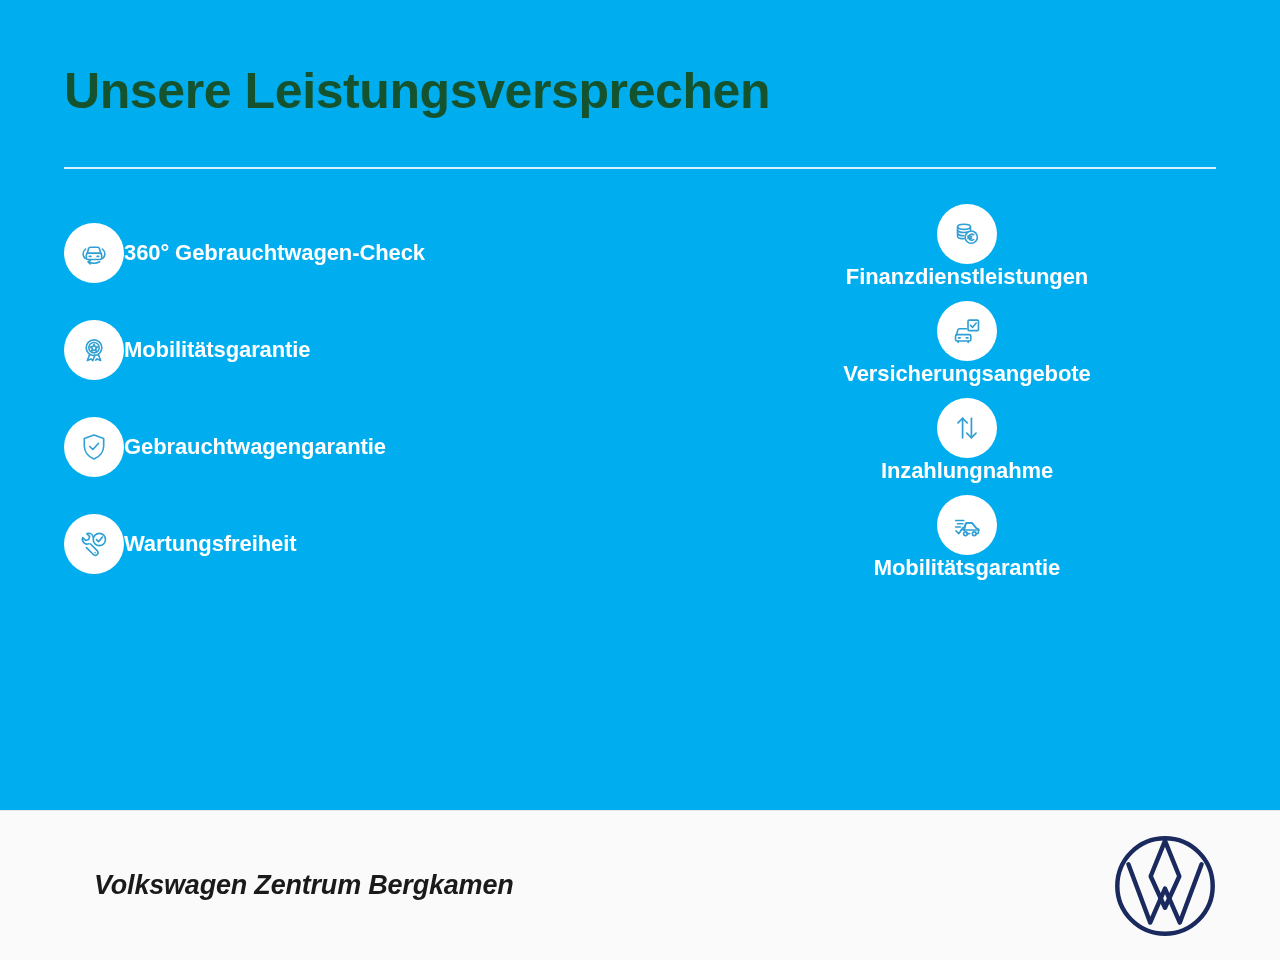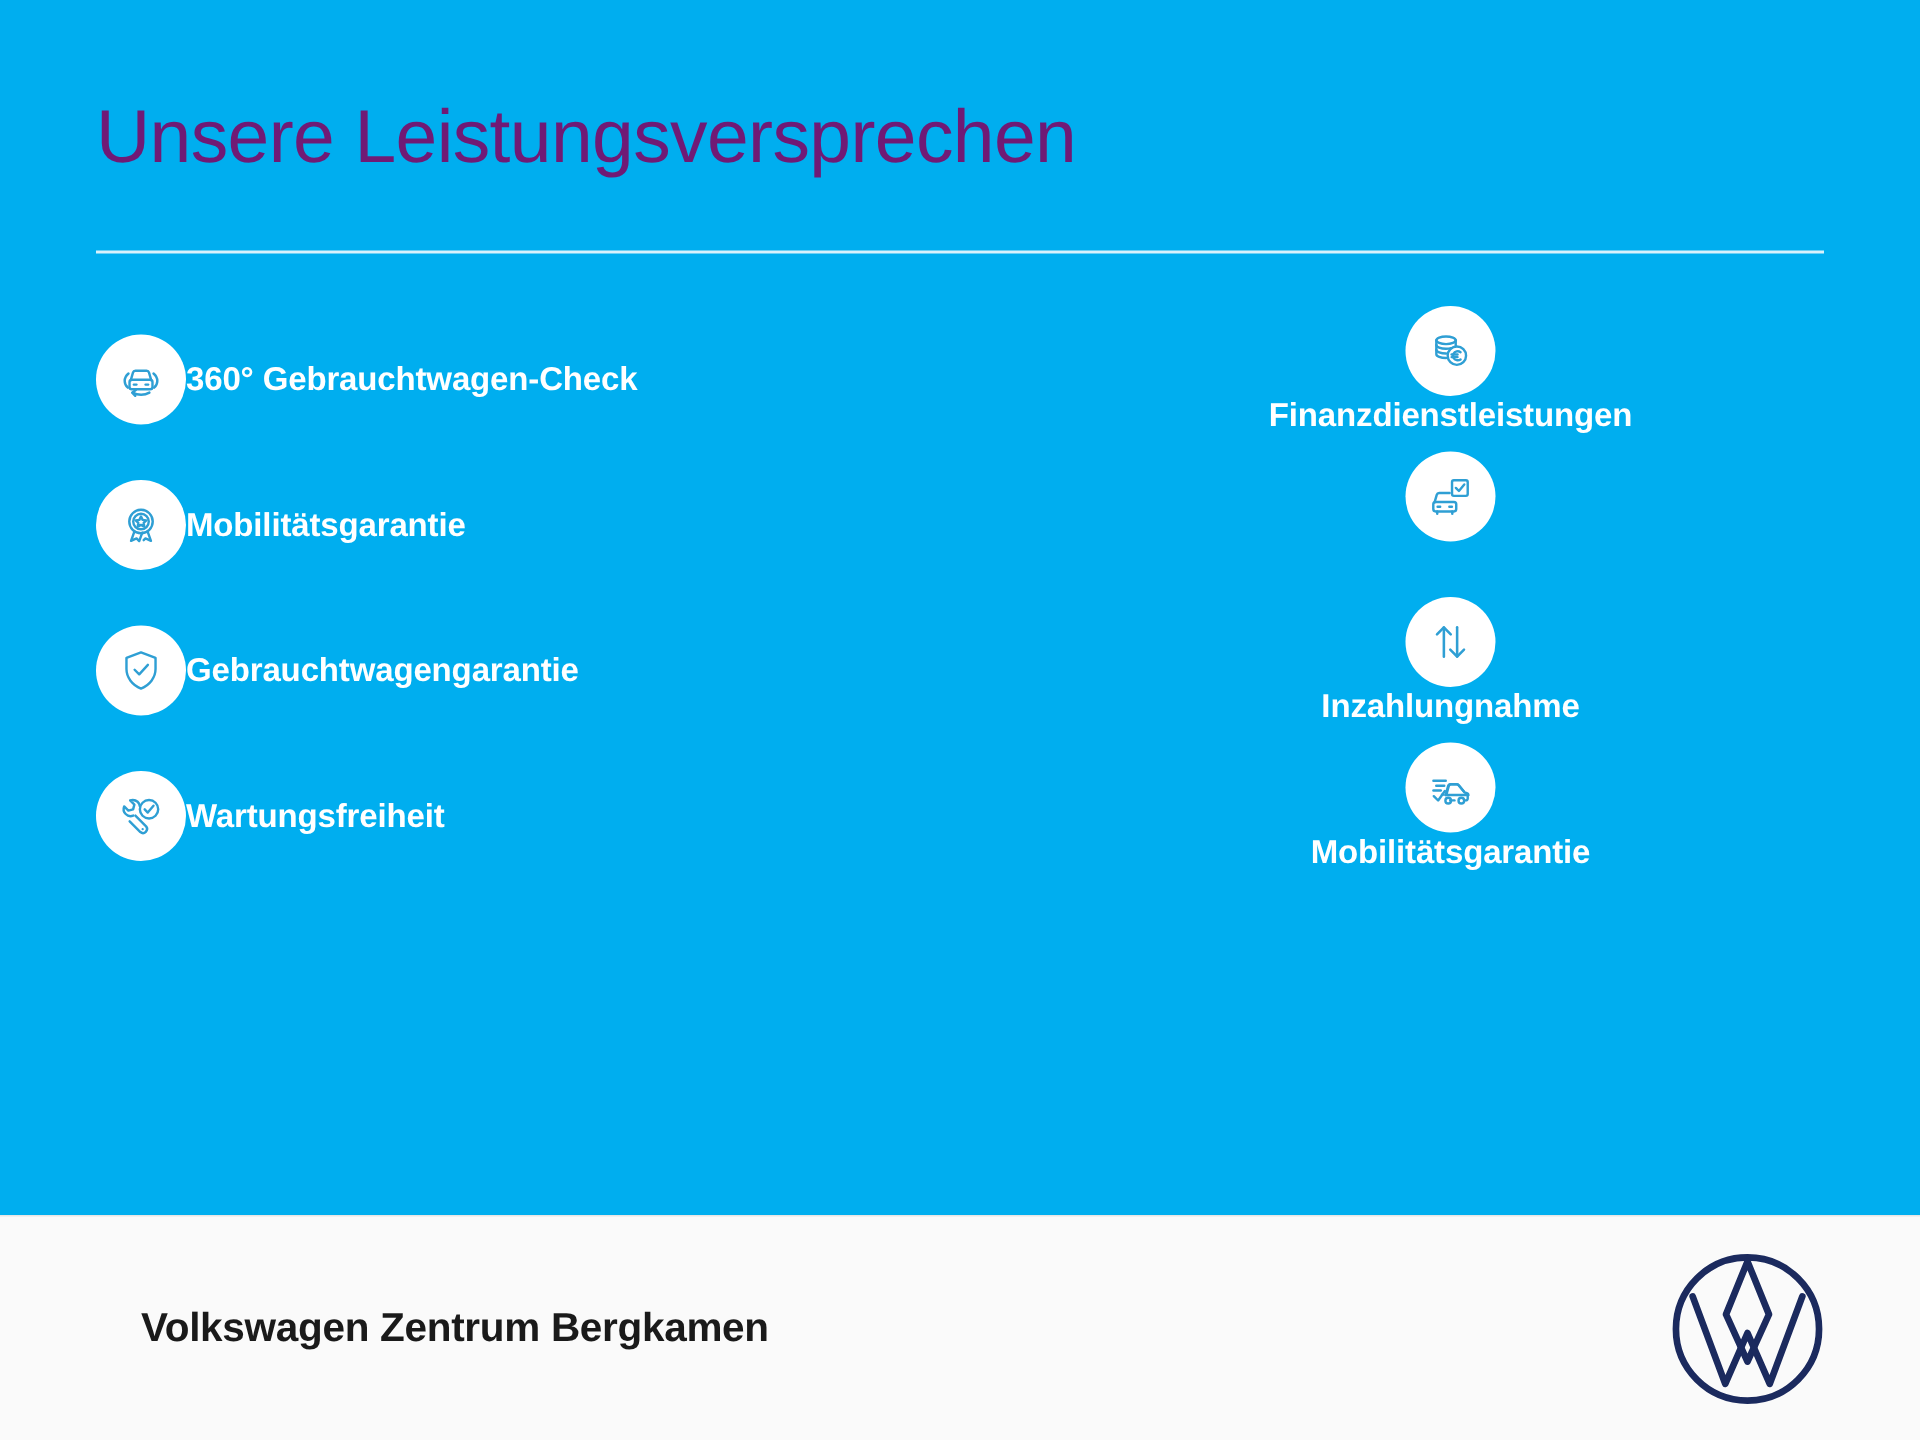--- a/index.html
+++ b/index.html
@@ -25,22 +25,22 @@
   
   .hero {
     background: #00AEEF;
     height: 810px;
     box-sizing: border-box;
     padding: 58px 64px 0 64px;
     position: relative;
   }
   .hero-title {
     font-size: 50px;
-    font-weight: normal;
-    color: #701a75;
+    font-weight: bold;
+    color: #14532d;
     letter-spacing: -0.4px;
     line-height: 1.1;
     margin: 0;
     padding-top: 6px;
   }
   .hero-divider {
     height: 2px;
     background: #d9f1fc;
     margin-top: 48px;
     width: 1152px;
@@ -88,20 +88,21 @@
   
   .footer {
     flex: 1;
     background: #fafafa;
     border-top: 1px solid #e6e6e6;
     display: flex;
     align-items: center;
     justify-content: space-between;
     padding: 0 62px 0 94px;
     box-sizing: border-box;
+    font-style: italic;
   }
   .dealer-name {
     font-size: 27px;
     font-weight: bold;
     color: #1a1a1a;
     letter-spacing: -0.2px;
   }
   .vw-logo svg {
     width: 106px;
     height: 106px;
@@ -173,20 +174,21 @@
             <path d="M7.5 24.6 9.2 18.7a2 2 0 0 1 1.9-1.4h8.2"></path>
             <rect x="6.5" y="24.3" width="18" height="7.4" rx="1.8"></rect>
             <line x1="9.9" y1="28.1" x2="11.9" y2="28.1"></line>
             <line x1="19.1" y1="28.1" x2="21.1" y2="28.1"></line>
             <line x1="9.6" y1="31.8" x2="9.6" y2="33.5"></line>
             <line x1="21.4" y1="31.8" x2="21.4" y2="33.5"></line>
             <rect x="21.2" y="7.2" width="12.3" height="12.3" rx="1.4"></rect>
             <polyline points="24.2,13.3 26.6,15.7 30.8,10.6"></polyline>
           </svg>
         </span>
+        <span class="promise-label">Versicherungsangebote</span>
       </div>
 
       <div class="promise-item col-left">
         <span class="icon-badge">
           <svg viewBox="0 0 40 40" fill="none" stroke="#2F9FD4" stroke-width="1.9" stroke-linecap="round" stroke-linejoin="round">
             <path d="M20 5.8 8.6 10.1v8.8c0 6.6 4.6 12.6 11.4 15.3 6.8-2.7 11.4-8.7 11.4-15.3v-8.8z"></path>
             <polyline points="15,19.4 18.6,23 25.4,15.6"></polyline>
           </svg>
         </span>
         <span class="promise-label">Gebrauchtwagengarantie</span>

